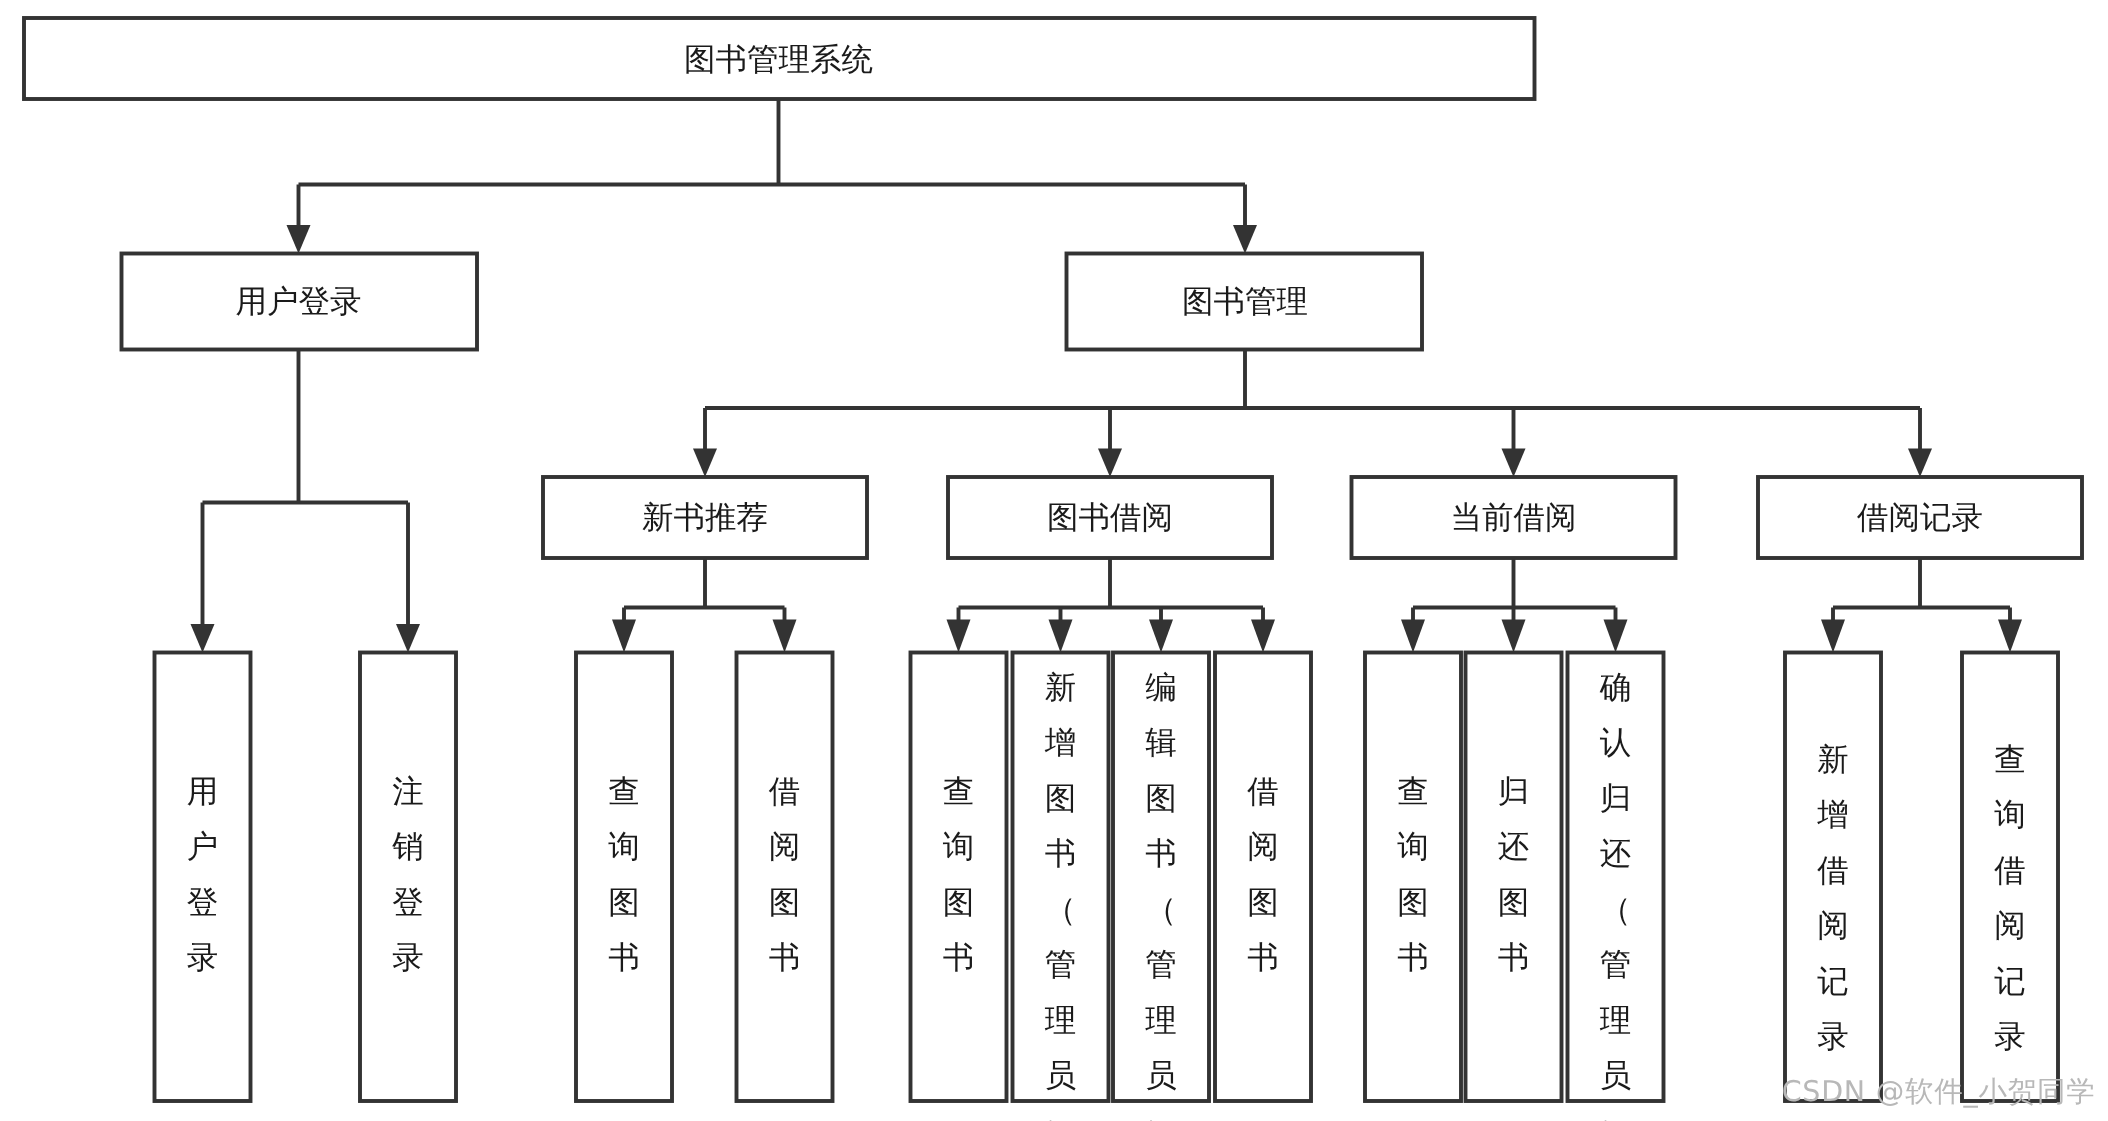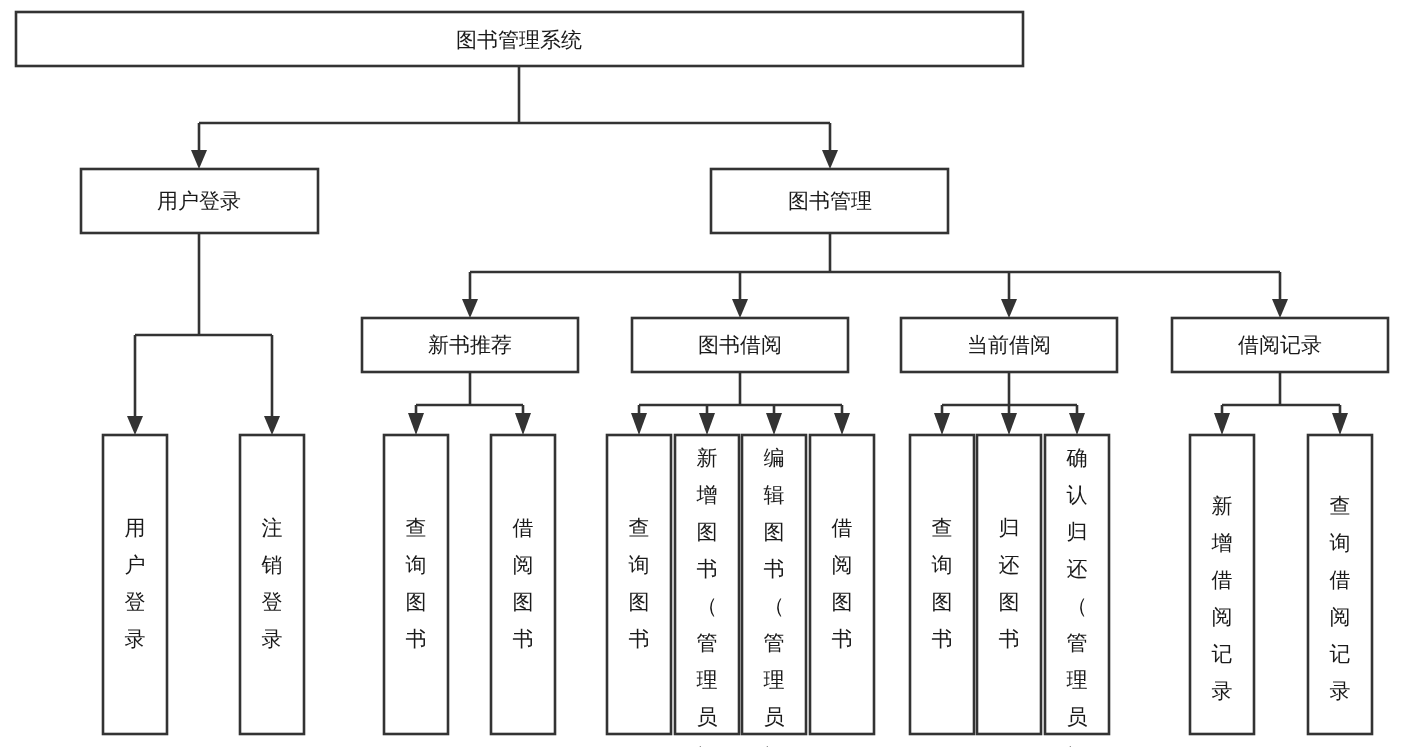--- a/index.html
+++ b/index.html
@@ -215,13 +215,14 @@
     <g>
       <rect class="node-rect" x="1190" y="435" width="64" height="299"></rect>
       <text class="node-label-vert" x="1222" y="513"><tspan x="1222" y="513">新</tspan><tspan x="1222" y="550">增</tspan><tspan x="1222" y="587">借</tspan><tspan x="1222" y="624">阅</tspan><tspan x="1222" y="661">记</tspan><tspan x="1222" y="698">录</tspan></text>
     </g>
     <g>
       <rect class="node-rect" x="1308" y="435" width="64" height="299"></rect>
       <text class="node-label-vert" x="1340" y="513"><tspan x="1340" y="513">查</tspan><tspan x="1340" y="550">询</tspan><tspan x="1340" y="587">借</tspan><tspan x="1340" y="624">阅</tspan><tspan x="1340" y="661">记</tspan><tspan x="1340" y="698">录</tspan></text>
     </g>
   </svg>
 
+  <div class="watermark">CSDN @软件_小贺同学</div>
 </div>
 
 </body></html>

